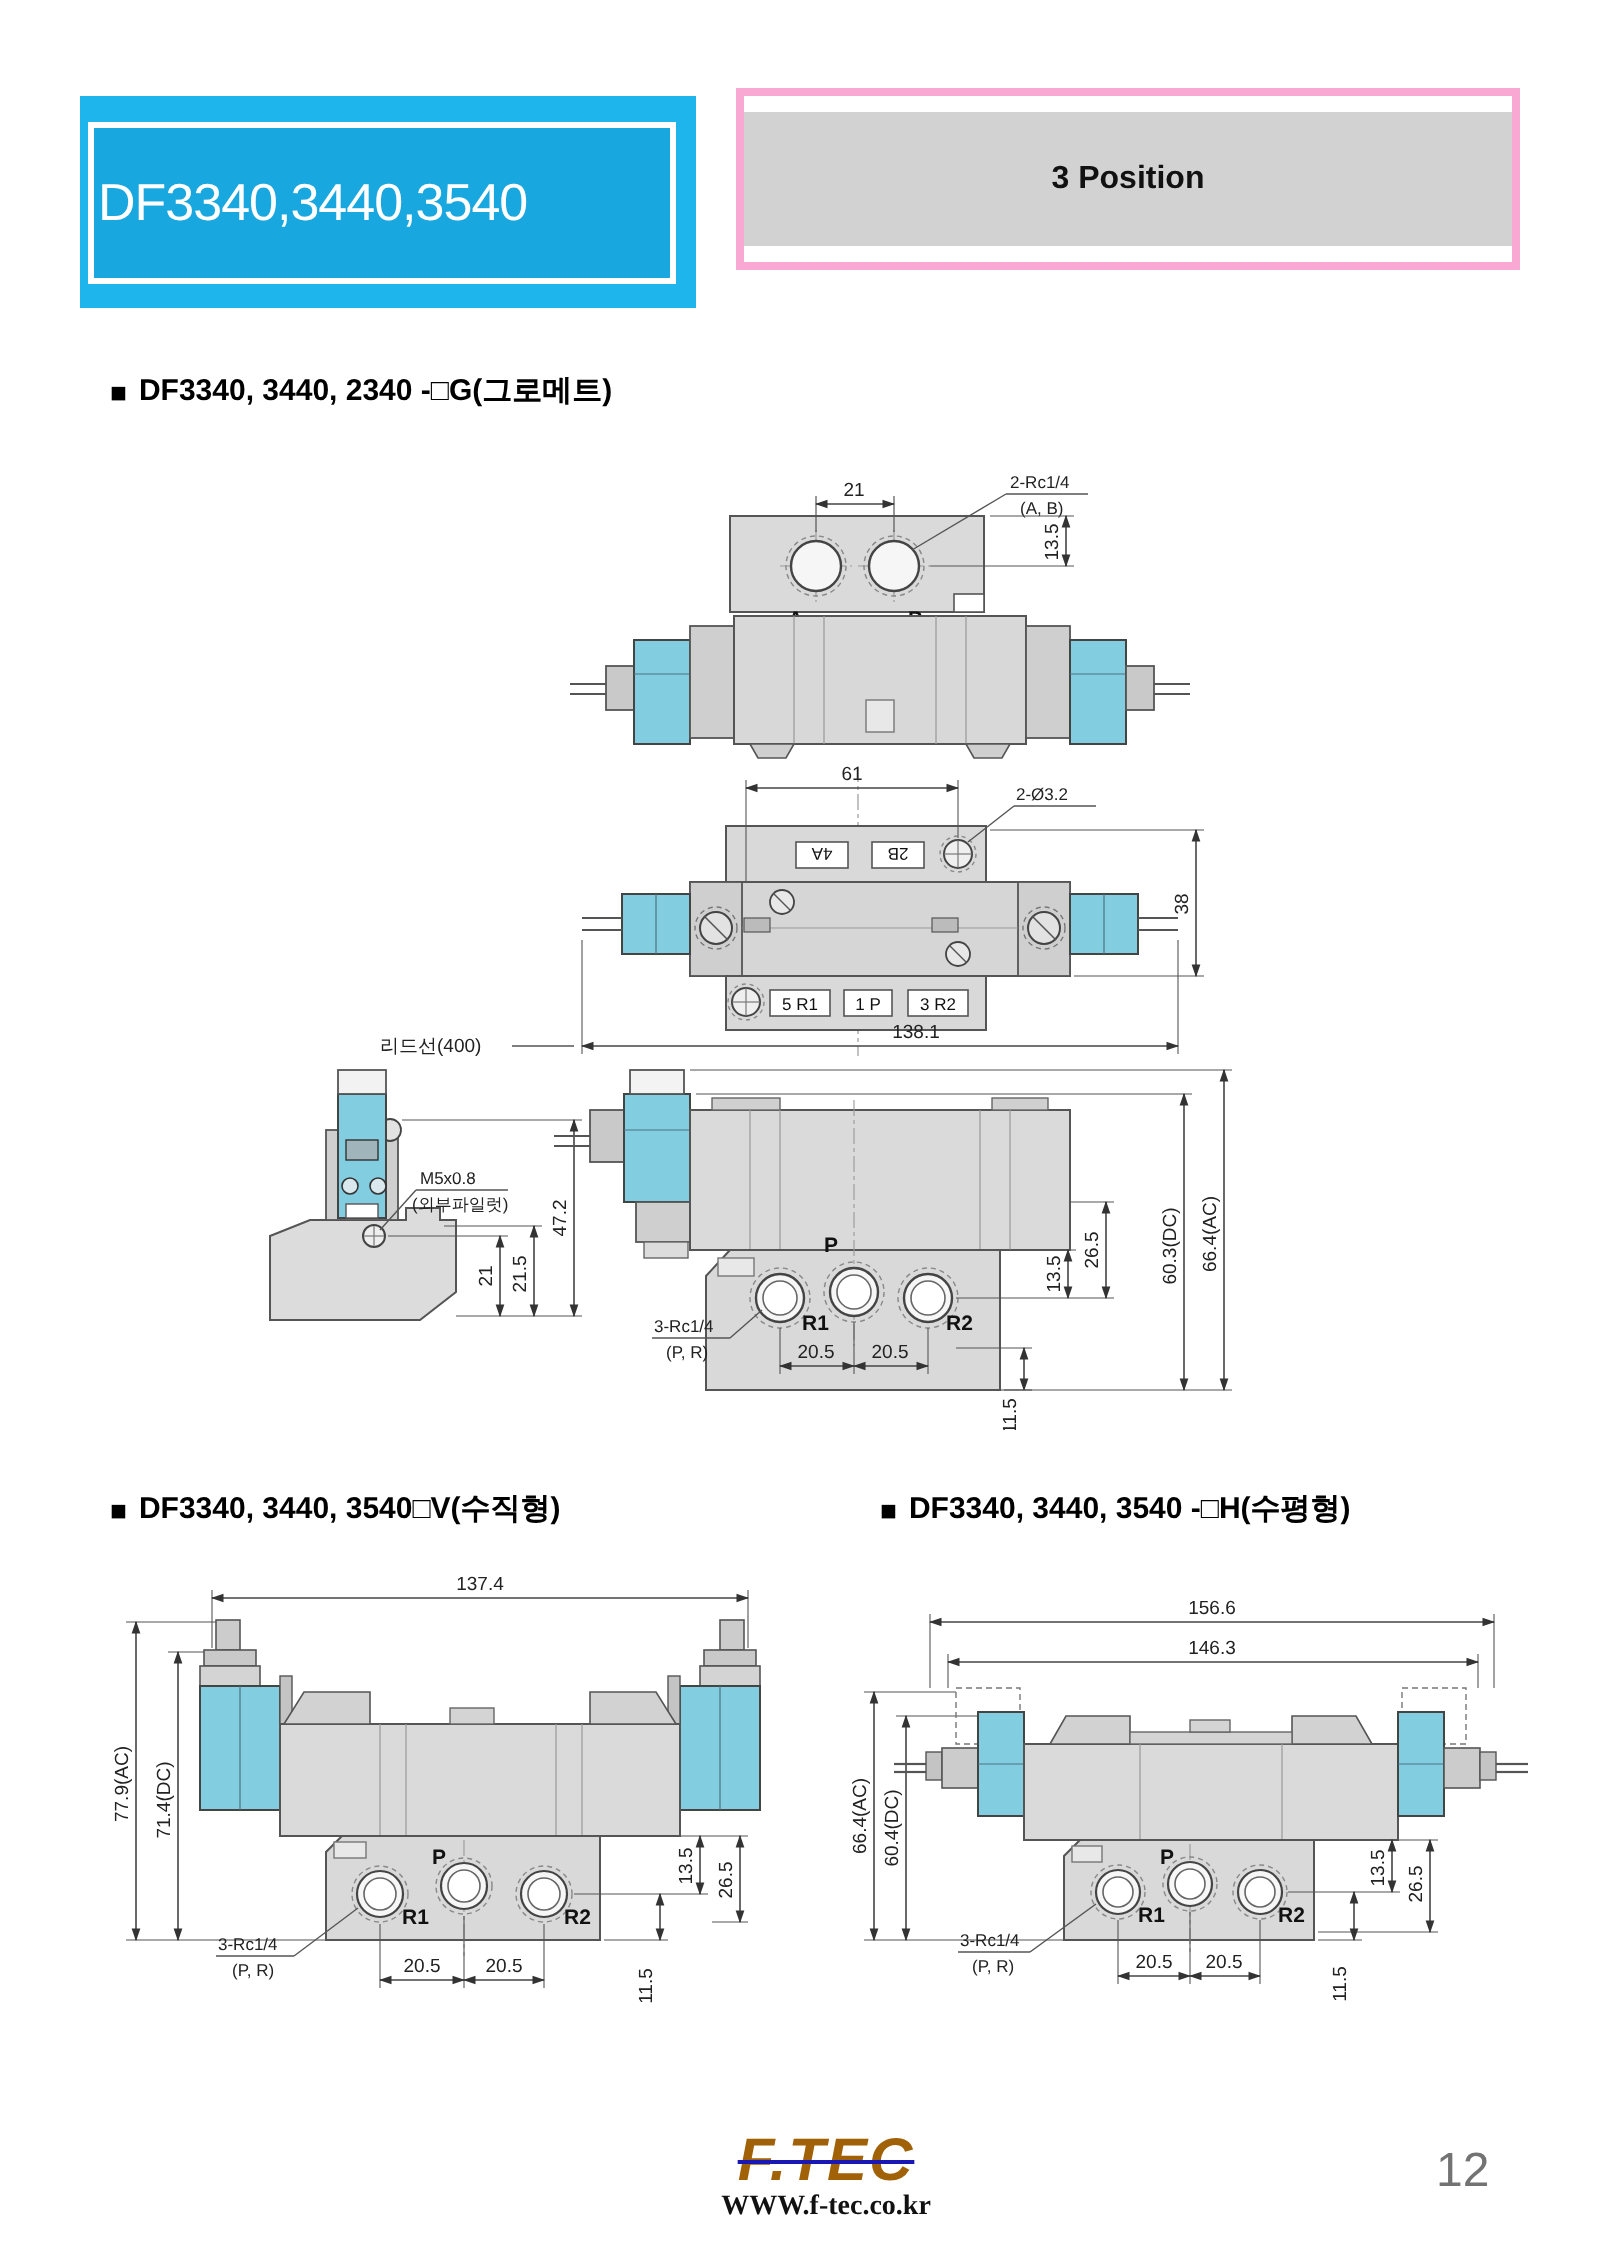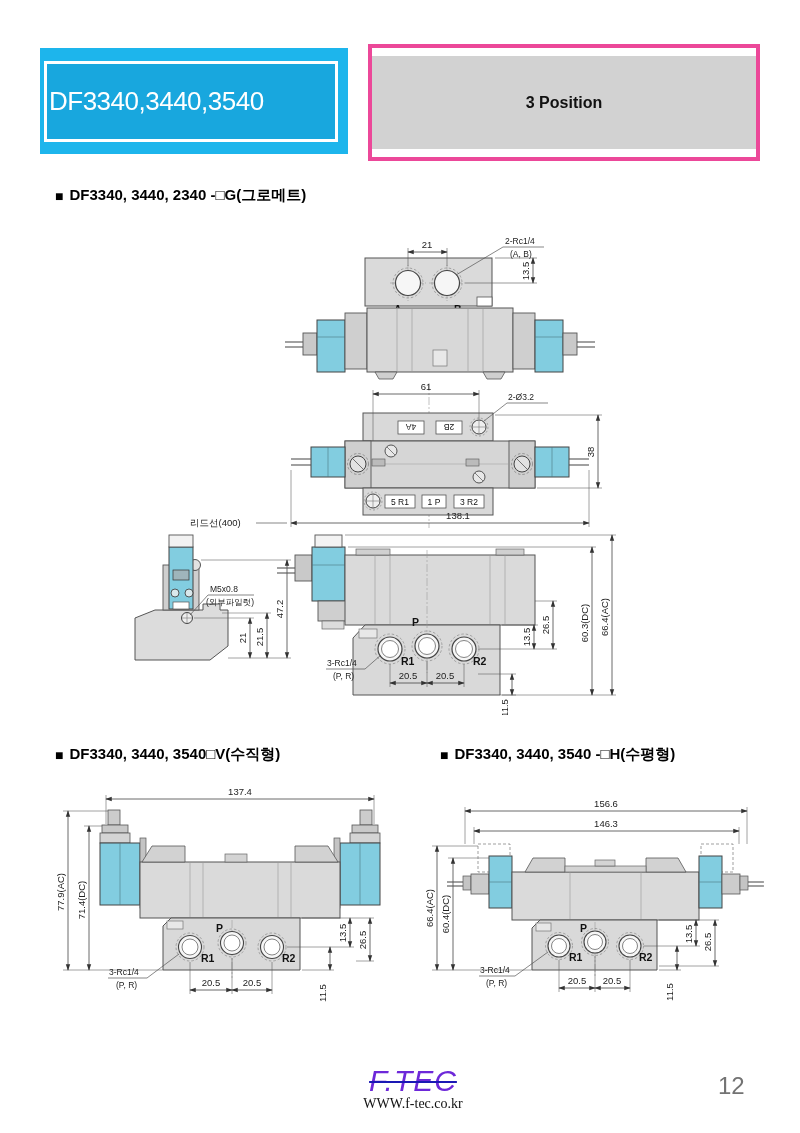--- a/index.html
+++ b/index.html
@@ -12,22 +12,22 @@
 
   
   .model-box { left:40px; top:48px; width:308px; height:106px; background:#1db5ec; }
   .model-box-inner {
     position:absolute; left:4px; top:13px; width:294px; height:81px;
     background:#18a7de; border:3px solid #ffffff;
     display:flex; align-items:center; padding-left:2px;
     color:#ffffff; font-size:26px; letter-spacing:-0.5px; font-weight:500;
   }
   .title-box {
-    left:368px; top:44px; width:392px; height:117px;
-    border:4px solid #ec4899; background:#ffffff;
+    left:368px; top:44px; width:392px; height:91px;
+    border:4px solid #f9a8d4; background:#ffffff;
   }
   .title-box-band {
     position:absolute; left:0; right:0; top:8px; bottom:8px; background:#d2d2d2;
     display:flex; flex-direction:column; justify-content:space-around;
     text-align:center; color:#111; font-weight:bold; padding:2px 0;
   }
   .title-line1 { font-size:16px; }
   .title-line2 { font-size:16px; }
   .title-line3 { font-size:18px; letter-spacing:1px; }
 
@@ -45,26 +45,26 @@
     font-family:"Liberation Sans", sans-serif; fill:#222;
   }
   .dimtxt { font-size:9.5px; }
   .dimtxt-s { font-size:8.5px; }
   .porttxt { font-size:10.5px; font-weight:bold; fill:#111; }
   .boxtxt { font-size:8.5px; fill:#111; }
 
   
   .footer-logo { left:338px; top:1066px; width:150px; text-align:center; }
   .logo-text {
-    color:#6d28d9; font-size:30px; font-weight:normal; font-style:italic;
+    color:#a16207; font-size:30px; font-weight:bold; font-style:italic;
     letter-spacing:1px; line-height:30px; text-decoration:line-through;
     text-decoration-thickness:2px; text-decoration-color:#1a18b4;
   }
   .logo-url {
-    font-family:"Liberation Serif", serif; font-weight:normal; font-size:14px; color:#111;
+    font-family:"Liberation Serif", serif; font-weight:bold; font-size:14px; color:#111;
   }
   .page-number { left:718px; top:1072px; font-size:24px; color:#737373; }
 </style>
 </head>
 <body>
 
 <svg width="0" height="0" style="position:absolute">
   <defs>
     <marker id="arw" viewBox="0 0 10 10" refX="9" refY="5" markerWidth="8" markerHeight="8" orient="auto-start-reverse">
       <path d="M0,1.6 L10,5 L0,8.4 z" fill="#333"></path>

